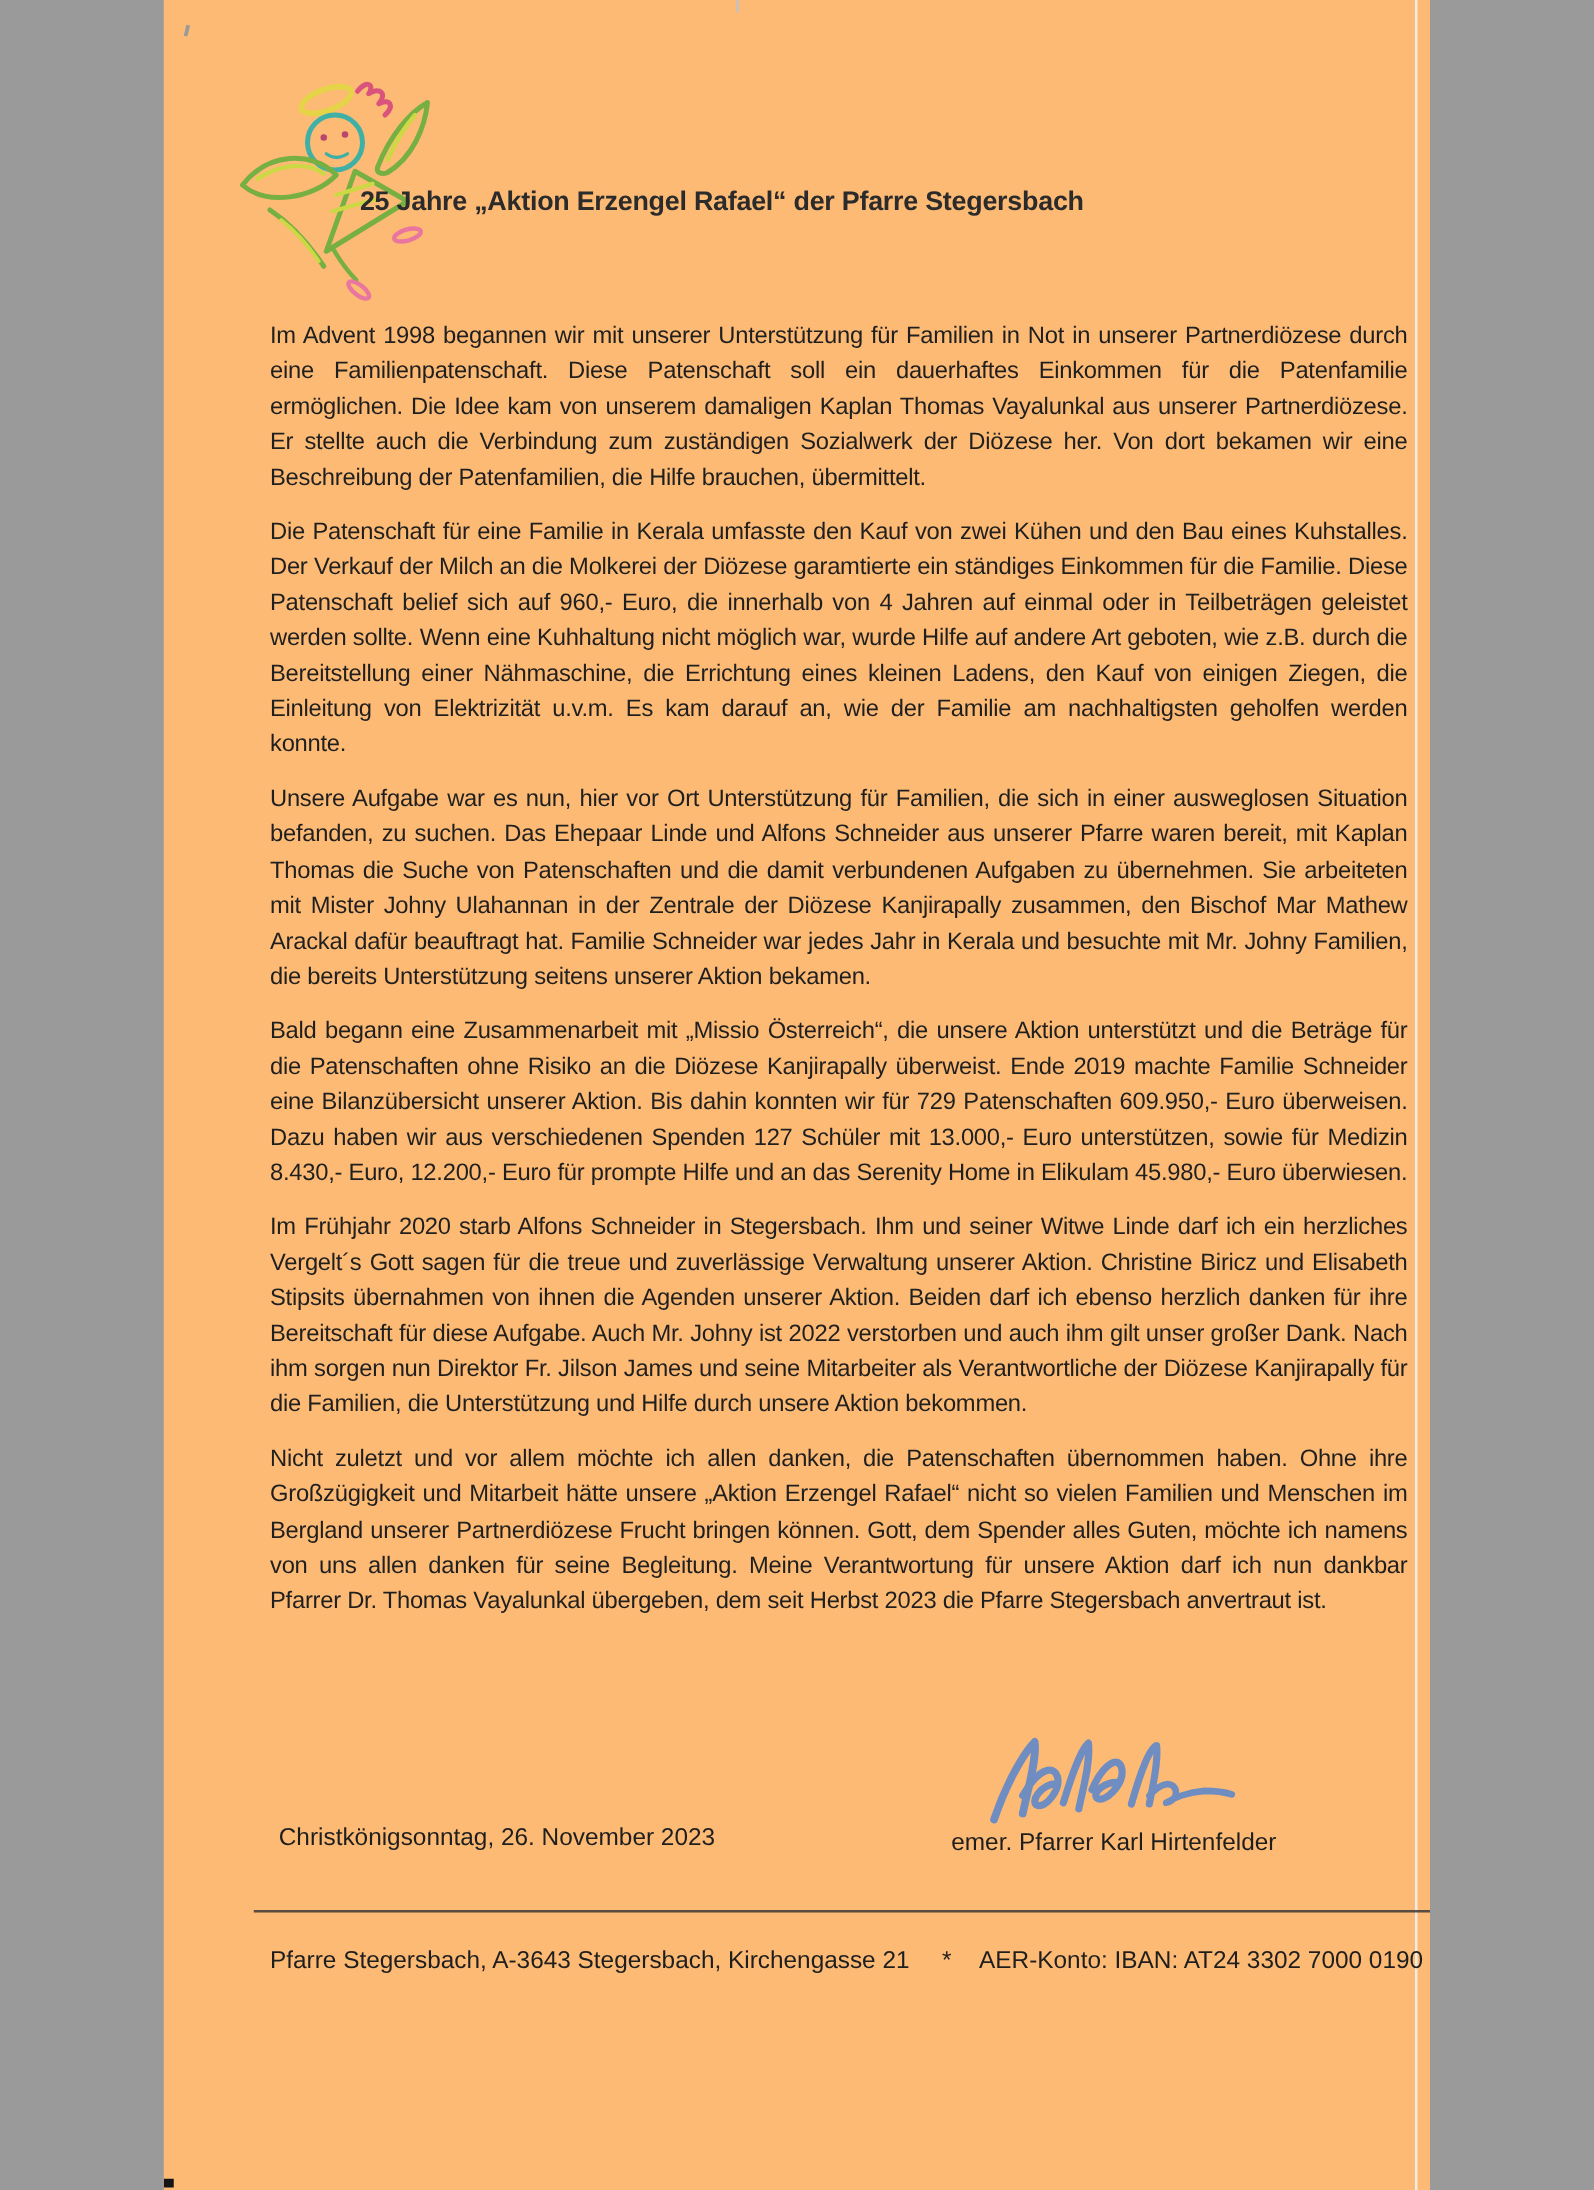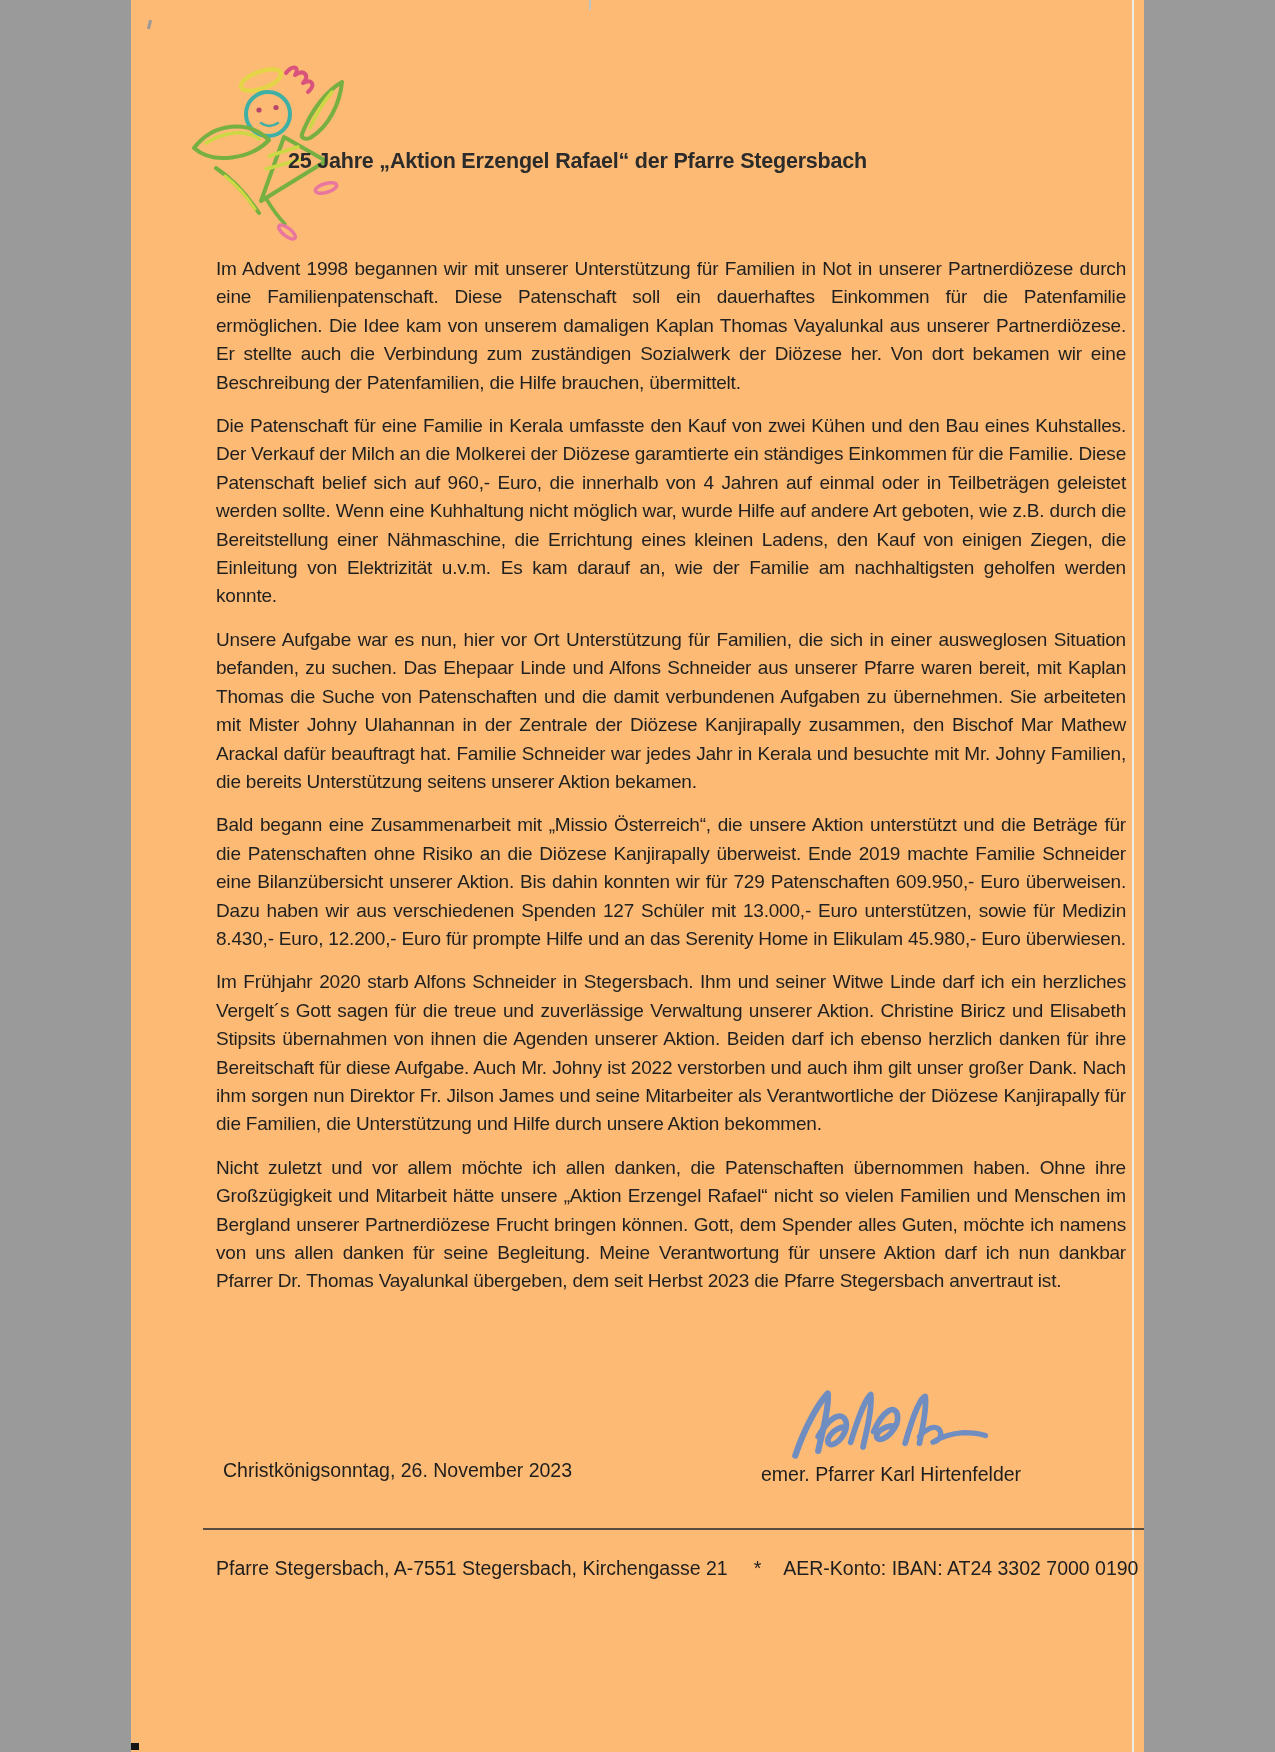--- a/index.html
+++ b/index.html
@@ -115,16 +115,16 @@
   </svg>
 
   <div class="sign-row">
     <span class="date">Christkönigsonntag, 26. November 2023</span>
     <span class="signer">emer. Pfarrer Karl Hirtenfelder</span>
   </div>
 
   <div class="rule"></div>
 
   <div class="footer">
-    <span>Pfarre Stegersbach, A-7551 Stegersbach, Kirchengasse 21</span><span class="star">*</span><span>AER-Konto: IBAN: AT24 3302 7000 0190 0760</span>
+    <span>Pfarre Stegersbach, A-3643 Stegersbach, Kirchengasse 21</span><span class="star">*</span><span>AER-Konto: IBAN: AT24 3302 7000 0190 0760</span>
   </div>
 
 </div>
 
 </body></html>

